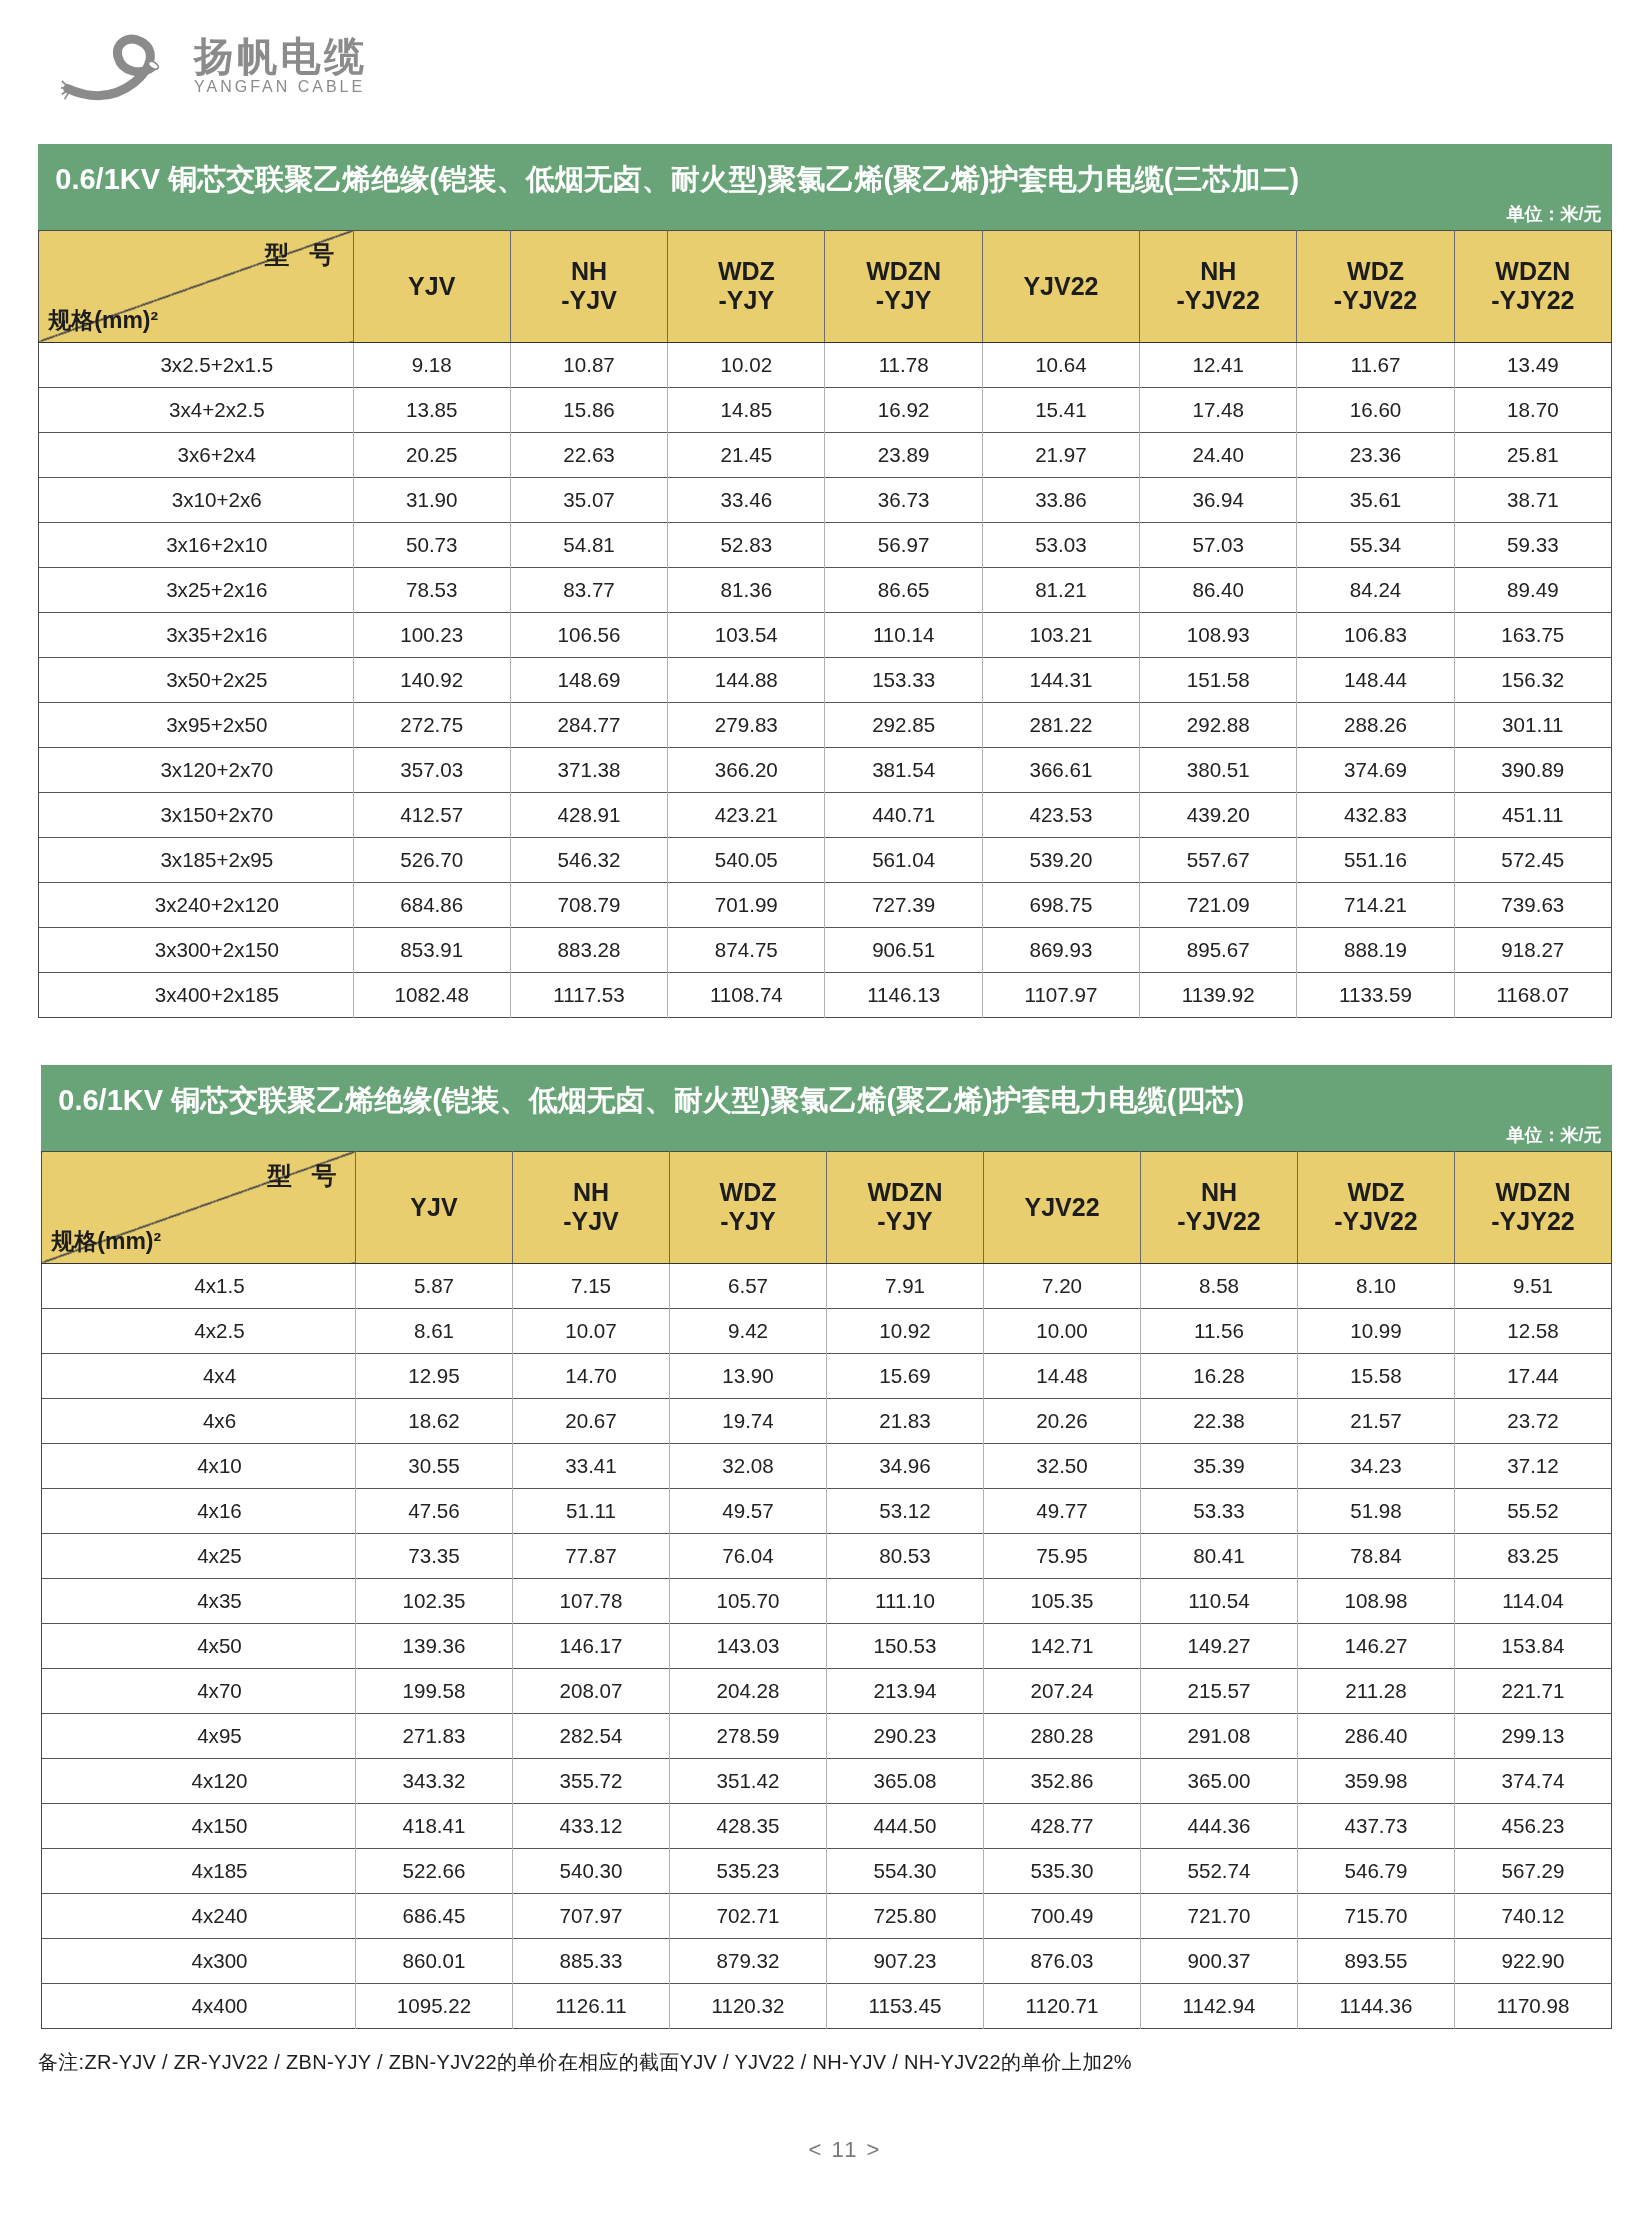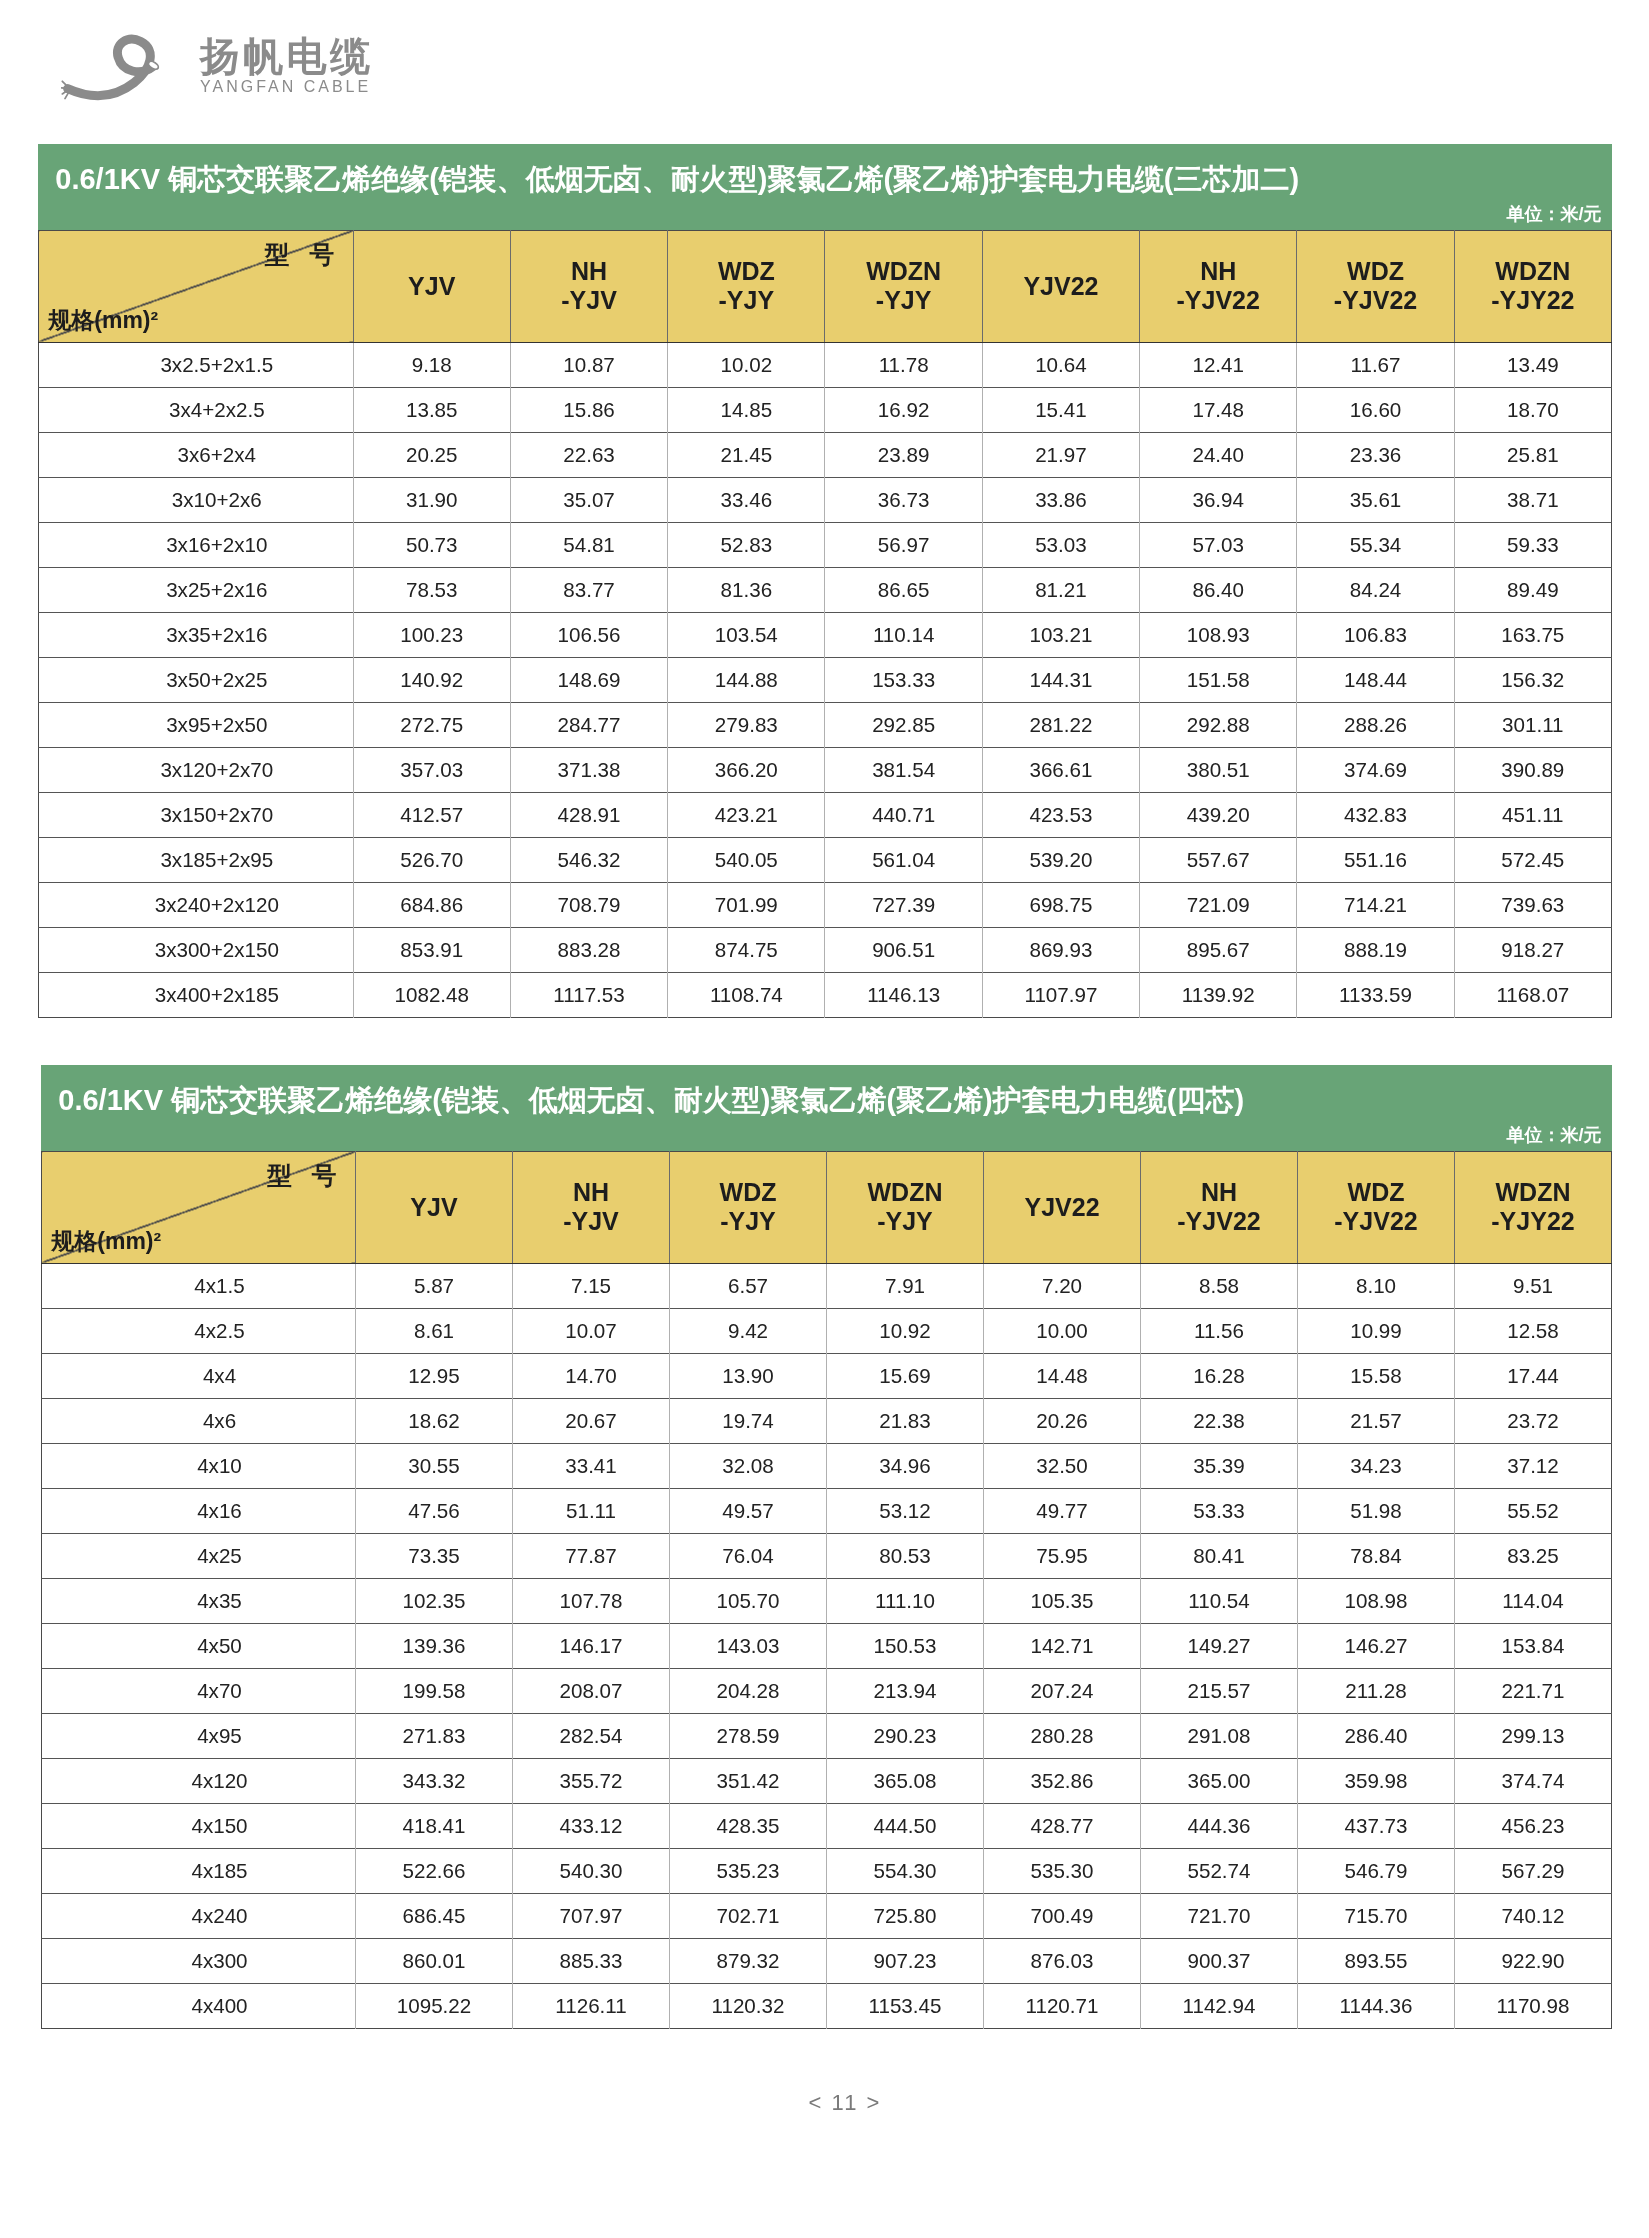--- a/index.html
+++ b/index.html
@@ -21,21 +21,21 @@
     color:var(--text);
   }
   .page{width:1650px;padding-top:22.6px;position:relative;}
 
   
   .logo-row{
     height:92px;
     margin-left:61px;
     display:flex;
     align-items:flex-start;
-    gap:16px;
+    gap:10px;
   }
   .logo-swirl{flex:none;margin-top:1.3px;}
   .logo-text{display:flex;flex-direction:column;justify-content:center;margin-top:12px;}
   .brand-cn{
     font-size:40px;
     font-weight:bold;
     color:var(--logo-gray);
     letter-spacing:3.3px;
     line-height:1.05;
   }
@@ -581,17 +581,18 @@
               <td>1120.71</td>
               <td>1142.94</td>
               <td>1144.36</td>
               <td>1170.98</td>
             </tr>
           </tbody>
     </table>
   </section>
     </div>
 
+  <div class="note">备注:ZR-YJV / ZR-YJV22 / ZBN-YJY / ZBN-YJV22的单价在相应的截面YJV / YJV22 / NH-YJV / NH-YJV22的单价上加2%</div>
 
   <div class="page-number">&lt; 11 &gt;</div>
 
 </div>
 
 
 </body></html>

